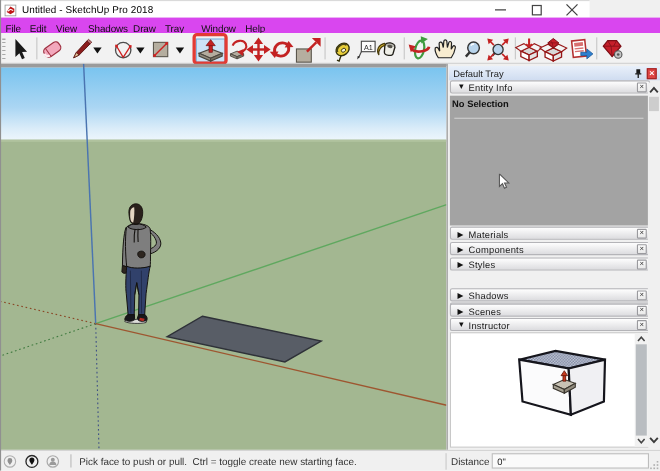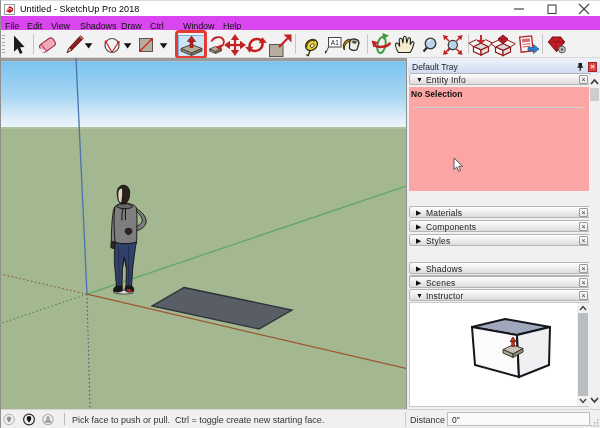--- a/index.html
+++ b/index.html
@@ -1,19 +1,19 @@
 <!DOCTYPE html>
 <html><head>
 <meta charset="utf-8">
 <style>
 * { margin:0; padding:0; box-sizing:border-box; }
 html,body { width:600px; height:428px; overflow:hidden; font-family:"Liberation Sans", sans-serif; }
 #win { position:relative; width:600px; height:428px; background:#f0f0f0; }
 
-#titlebar { position:absolute; left:0; top:0; width:600px; height:16px; background:#ffffff; border-top:1px solid #dadada; }
+#titlebar { position:absolute; left:0; top:0; width:536px; height:16px; background:#ffffff; border-top:1px solid #dadada; }
 #titletext { position:absolute; left:20px; top:3px; font-size:9px; letter-spacing:0.1px; color:#000; }
 #winbtns { position:absolute; right:0; top:0; height:16px; }
 
 #menubar { position:absolute; left:0; top:16px; width:600px; height:14px; background:#d946ef; font-size:9px; letter-spacing:-0.1px; color:#111; }
 #menubar span { position:absolute; top:5px; }
 
 #toolbar { position:absolute; left:0; top:30px; width:600px; height:28px; background:#f2f2f2; border-bottom:1px solid #d8d8d8; }
 .tsep { position:absolute; top:4px; width:1px; height:20px; background:#c6c6c6; }
 .grip { position:absolute; left:2px; top:5px; width:3px; height:21px;
   background-image:repeating-linear-gradient(#a8a8a8 0 1px, transparent 1px 3.5px); }
@@ -24,21 +24,21 @@
 #traybar { position:absolute; left:1px; top:2px; width:193px; height:13px;
   background:linear-gradient(#e9f0fa,#cfdcf0); font-size:8.5px; color:#222; }
 #traybar .t { position:absolute; left:4px; top:2px;text-align:right; }
 .redx { position:absolute; right:4px; top:1.5px; width:9px; height:10px; background:#dd4444; border:1px solid #a02424; color:#fff; font-size:8px; line-height:8px; text-align:center; font-weight:bold; }
 .hdr { position:absolute; left:2px; width:182px; height:12px;
   background:linear-gradient(#fefefe,#dcdcdf); border:1px solid #b4b4b8; border-radius:2px;
   font-size:8.5px; color:#1a1a1a; }
 .hdr .tri { position:absolute; left:6px; top:2px; font-size:7px; color:#111; }
 .hdr .lbl { position:absolute; left:16px; top:1px; font-size:8.5px; letter-spacing:0.2px; }
 .hdr .x { position:absolute; right:2px; top:1px; width:9px; height:9px; border:1px solid #9a9a9e; background:linear-gradient(#fcfcfc,#e8e8e8); font-size:7px; line-height:8px; text-align:center; color:#333; border-radius:1px;}
-#entitybody { position:absolute; left:2px; top:29px; width:182px; height:104px; background:#fca5a5; }
+#entitybody { position:absolute; left:2px; top:29px; width:182px; height:118px; background:#a3a3a3; }
 #noselect { position:absolute; left:2px; top:2px; font-weight:bold; font-size:8.5px; color:#111; }
 #entline { position:absolute; left:4px; top:20px; width:172px; height:1px; background:#d0d0d0; }
 
 #trayscroll { position:absolute; right:0px; top:17px; width:11px; height:332px; background:#f0f0f0; }
 
 #trayscroll .thumb { position:absolute; left:1px; top:13px; width:9px; height:13px; background:#cdcdcd; }
 
 #instrbody { position:absolute; left:2px; top:244px; width:181px; height:105px; background:#ffffff; border:1px solid #c8c8c8; }
 #instrscroll { position:absolute; right:0px; top:0px; width:12px; height:103px; background:#f1f1f1; }
 #instrscroll .th { position:absolute; left:1px; top:10px; width:10px; height:83px; background:#b9bdc1; }
@@ -74,21 +74,21 @@
         </svg>
     </div>
   </div>
 
   <div id="menubar">
     <span style="left:5px">File</span>
     <span style="left:27px">Edit</span>
     <span style="left:51px">View</span>
     <span style="left:80px">Shadows</span>
     <span style="left:121px">Draw</span>
-    <span style="left:150px">Ctrl</span>
+    <span style="left:150px">Tray</span>
     <span style="left:183px">Window</span>
     <span style="left:223px">Help</span>
   </div>
 
   <div id="toolbar">
     <div class="grip"></div>
     <div class="tsep" style="left:33px"></div>
     <div class="tsep" style="left:295px"></div>
     <div class="tsep" style="left:367px"></div>
     <div class="tsep" style="left:468px"></div>

